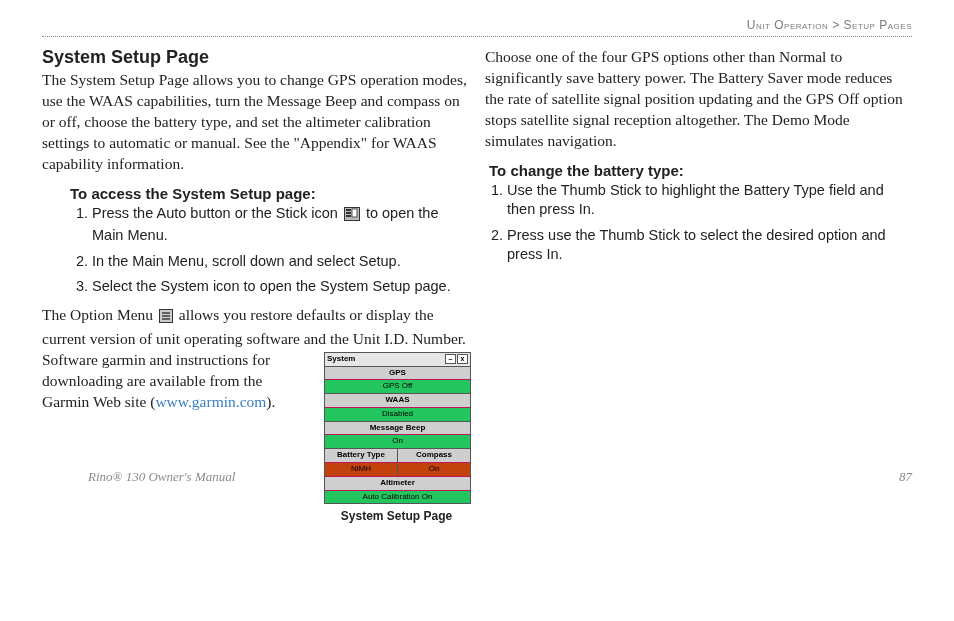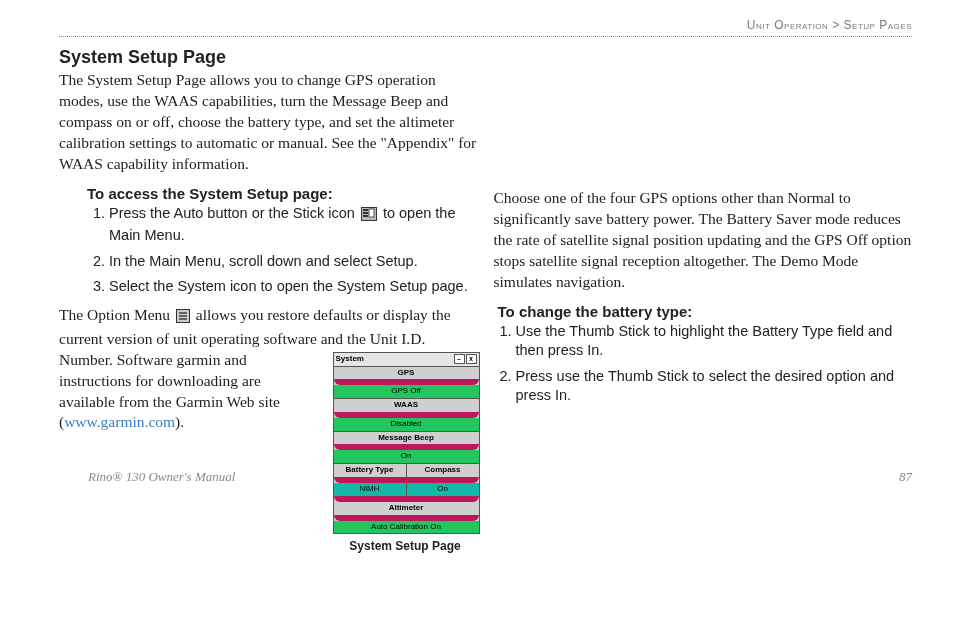--- a/index.html
+++ b/index.html
@@ -9,39 +9,38 @@
     width: 954px;
     height: 621px;
     font-family: Arial, Helvetica, sans-serif;
     color: #222;
   }
   .page {
     position: relative;
     box-sizing: border-box;
     width: 954px;
     height: 515px;
-    padding: 18px 42px 0 59px;
+    padding: 18px 42px 0 42px;
   }
   .breadcrumb {
     text-align: right;
     font-size: 12px;
     letter-spacing: 0.5px;
     color: #7a7a7a;
     margin-bottom: 2px;
   }
   .breadcrumb .sc { font-variant: small-caps; }
   .hr {
     border: none;
     border-top: 1px dotted #8a8a8a;
     margin: 4px 0 10px 0;
   }
   .columns {
     display: flex;
     gap: 16px;
-    align-items: center;
   }
   .col {
     flex: 1 1 0;
     min-width: 0;
   }
   h2.section-title {
     font-family: Arial, Helvetica, sans-serif;
     font-weight: bold;
     font-size: 18px;
     margin: 0 0 2px 0;
@@ -118,35 +117,34 @@
     border: 1px solid #555;
     width: 9px; height: 8px;
     text-align: center;
     line-height: 8px;
     font-size: 7px;
     margin-left: 1px;
     background: #fff;
   }
   .device .row {
     display: flex;
-    border-bottom: 6px solid #be185d;
-    border-radius: 6px;
+    border-bottom: 1px solid #be185d;
   }
   .device .row:last-child { border-bottom: none; }
   .device .label {
     flex: 1;
     background: #cfcfcf;
     padding: 1px 2px;
     font-weight: bold;
     font-family: Arial, sans-serif;
     font-size: 8px;
   }
   .device .value {
     flex: 1;
-    background: #14b8a6;
+    background: #c2410c;
     padding: 1px 2px;
     border-left: 1px solid #555;
     font-family: Arial, sans-serif;
     font-size: 8px;
   }
   .device .single {
     background: #22c55e;
     padding: 1px 2px;
     border-bottom: 1px solid #555;
     font-family: Arial, sans-serif;

